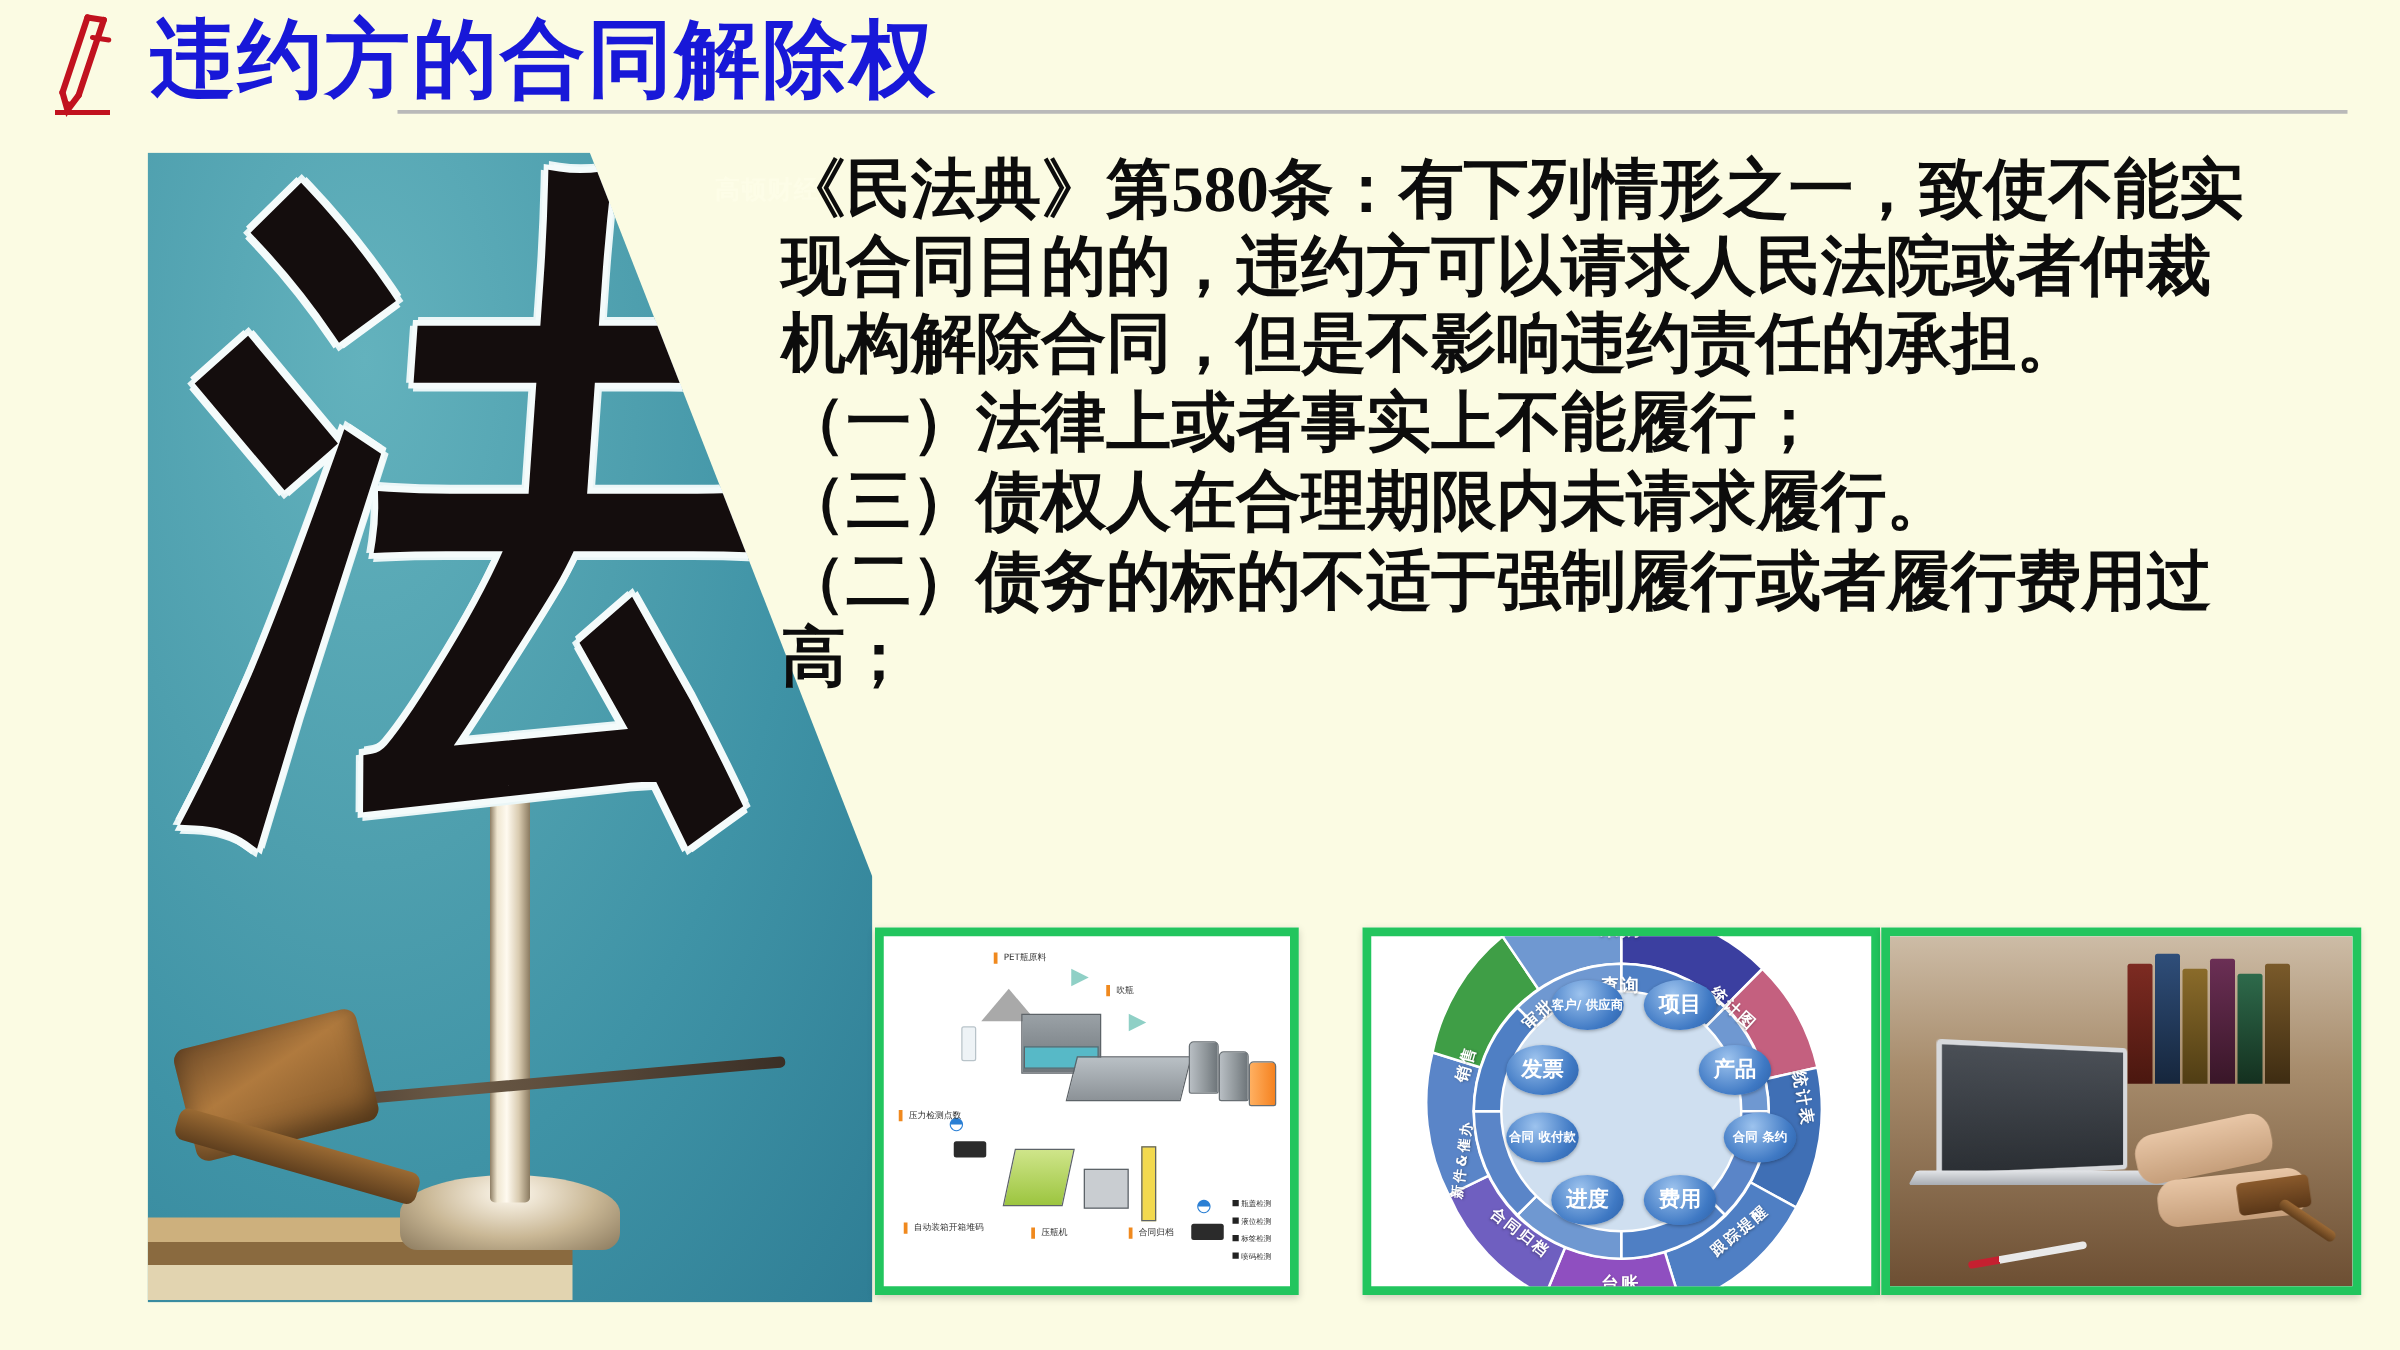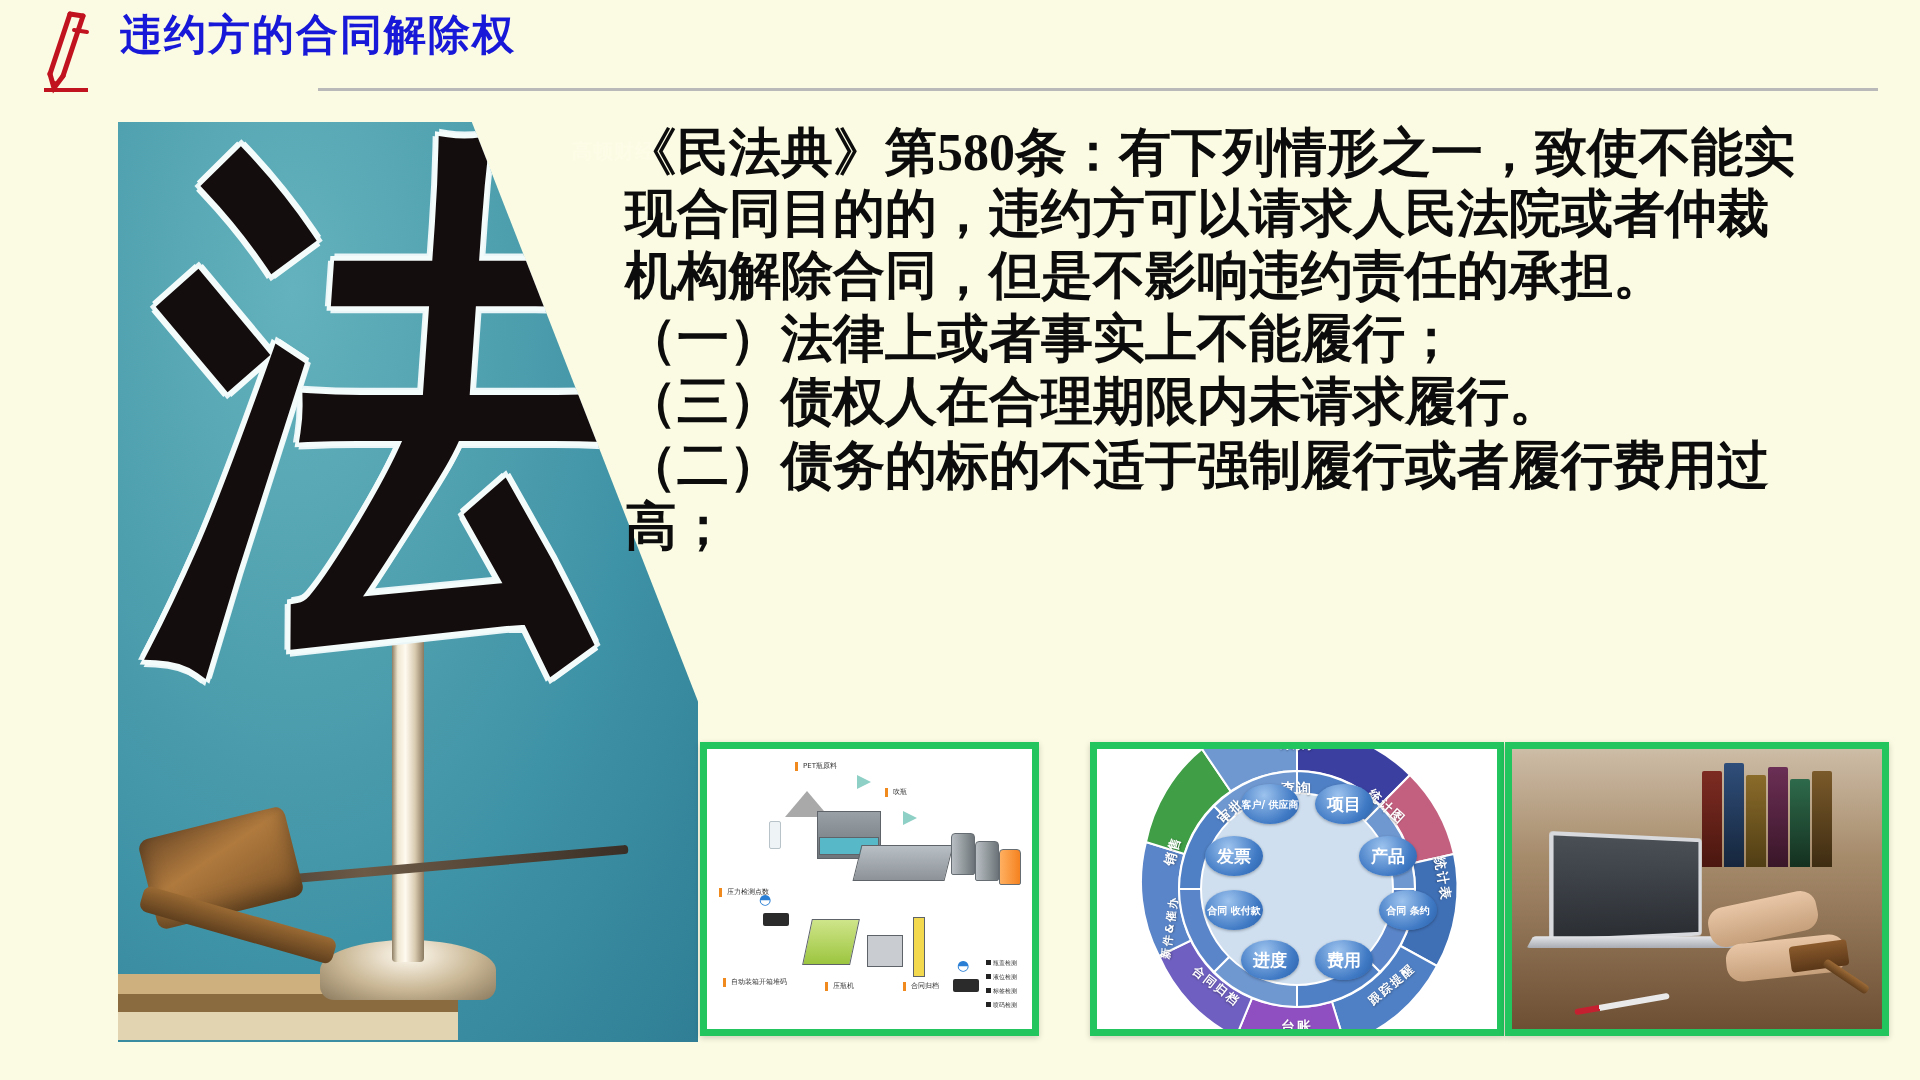--- a/index.html
+++ b/index.html
@@ -7,21 +7,21 @@
     width:1920px;height:1080px;overflow:hidden;
     background:#fbfbe3;
     font-family:"DejaVu Sans","Liberation Sans",sans-serif;
     position:relative;
   }
   
   #header{position:absolute;left:0;top:0;width:1920px;height:100px;}
   #pencil-icon{position:absolute;left:40px;top:8px;width:64px;height:86px;}
   #slide-title{
     position:absolute;left:120px;top:14px;
-    font-size:42px;font-weight:bold;color:#1818d8;
+    font-size:68px;font-weight:bold;color:#1818d8;
     letter-spacing:2px;line-height:1;white-space:nowrap;
     font-family:"DejaVu Sans","Liberation Sans",sans-serif;
   }
   #title-rule{
     position:absolute;left:318px;top:88px;width:1560px;height:3px;
     background:#b9b9b9;
   }
   
   #calligraphy-image{
     position:absolute;left:118px;top:122px;width:580px;height:920px;

